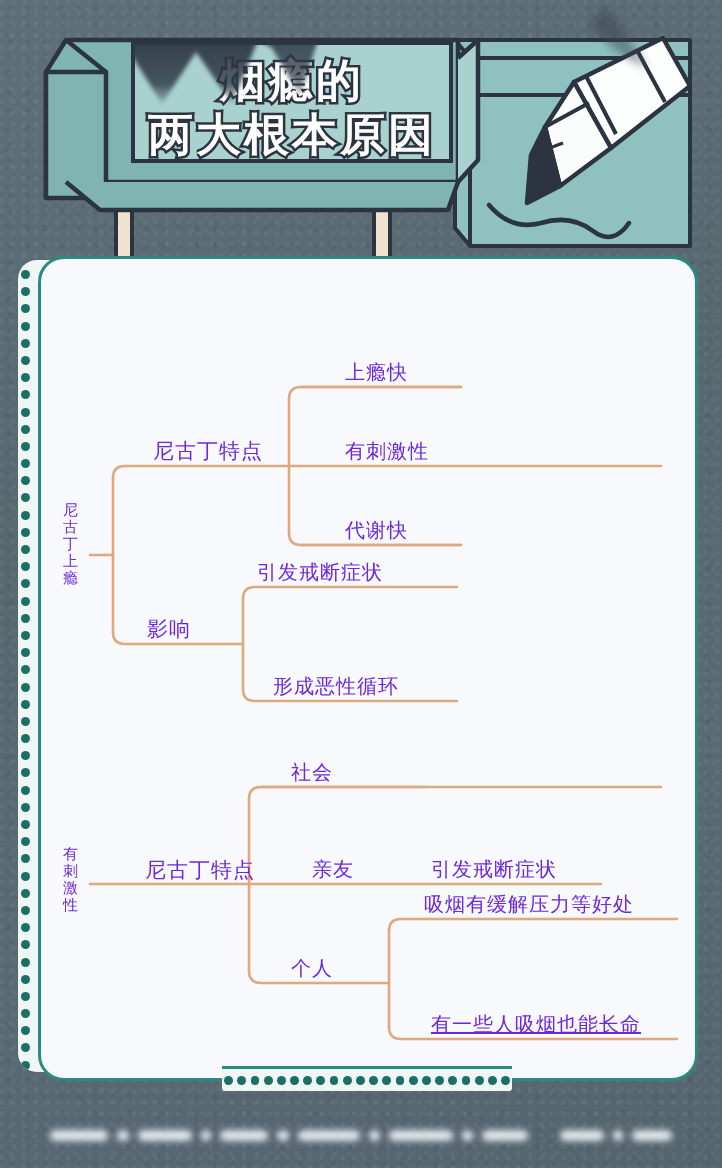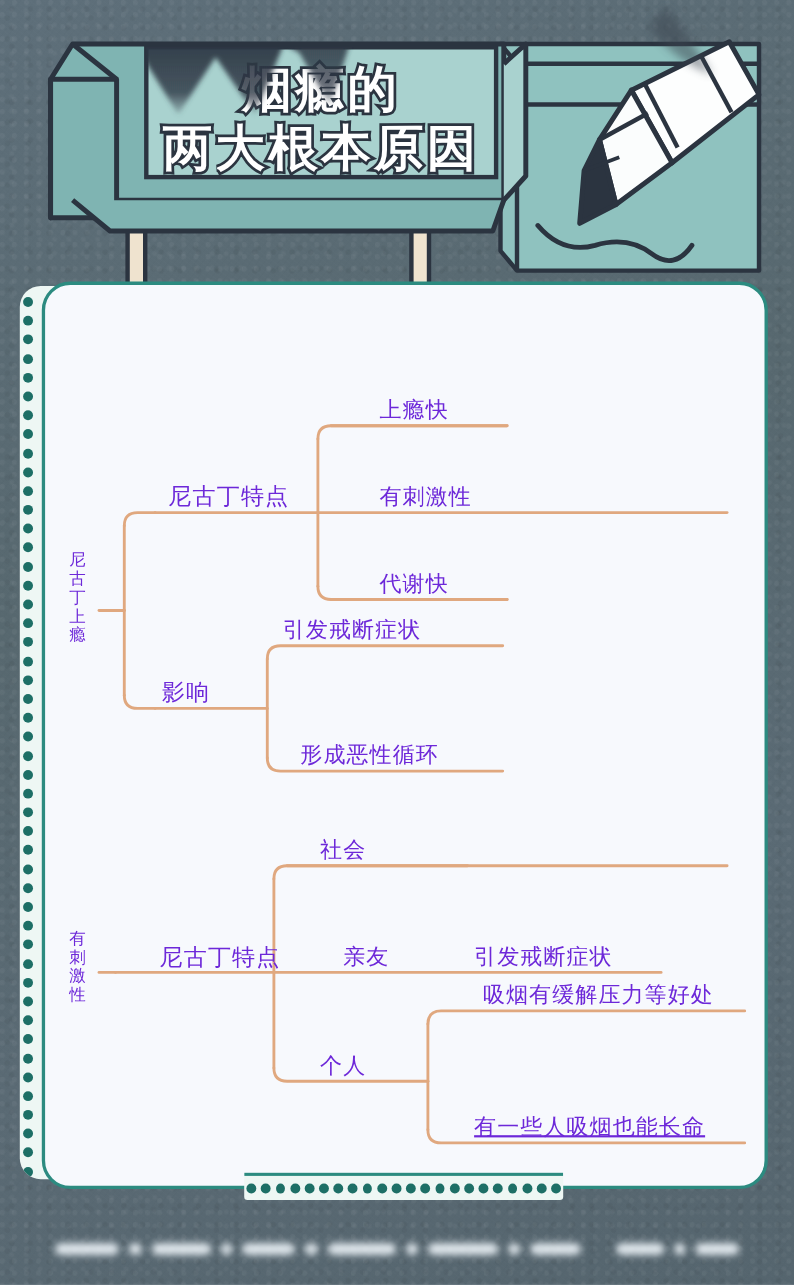--- a/index.html
+++ b/index.html
@@ -292,21 +292,21 @@
       <div class="node lvl0" style="left:22px;top:586px;">有刺激性</div>
 
       <div class="node lvl1" style="left:94px;top:597px;">尼古丁特点</div>
 
       <div class="node lvl2" style="left:250px;top:500px;">社会</div>
 
       <div class="node lvl2" style="left:240px;top:597px;margin-left:31px;">亲友</div>
       <div class="node lvl3" style="left:390px;top:597px;">引发戒断症状</div>
 
       <div class="node lvl2" style="left:250px;top:696px;">个人</div>
-      <div class="node lvl3" style="left:398px;top:632px;">吸烟有缓解压力等好处</div>
+      <div class="node lvl3" style="left:383px;top:632px;">吸烟有缓解压力等好处</div>
       <div class="node lvl3" style="left:390px;top:752px;text-decoration:underline;">有一些人吸烟也能长命</div>
 
     </div>
   </div>
 
   <div id="perfbot">
       <i></i>
       <i></i>
       <i></i>
       <i></i>

